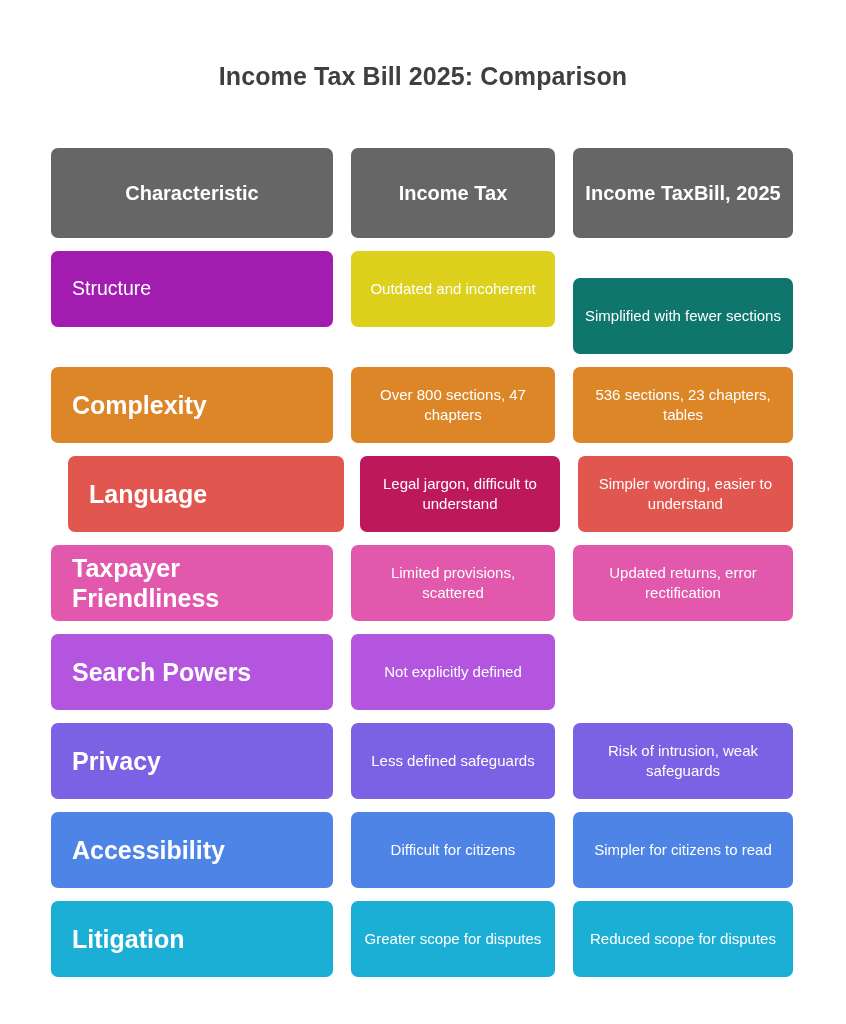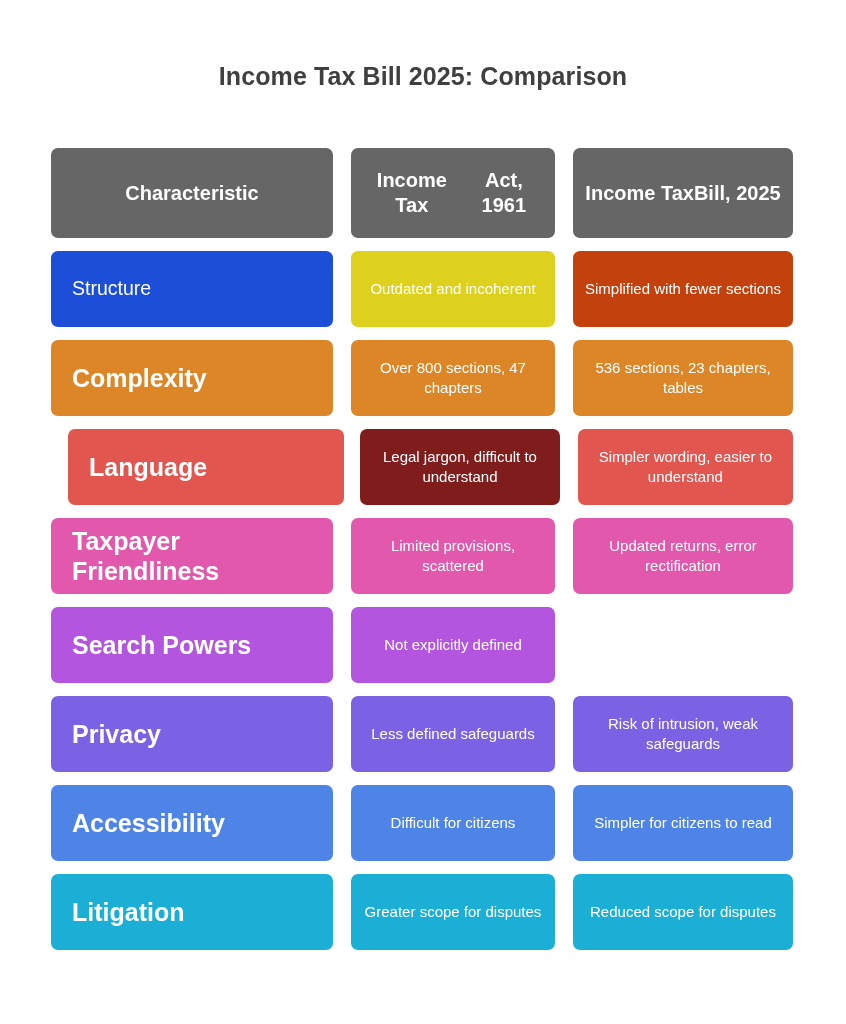--- a/index.html
+++ b/index.html
@@ -117,43 +117,42 @@
 
   <div class="table">
 
     <div class="row row-header">
       <div class="cell col-char" style="background: rgb(102, 102, 102); justify-content: center;">
           <span>Characteristic</span>
         </div>
       <div class="cell col-mid" style="background: rgb(102, 102, 102);">
           <span>Income Tax</span>
           <br>
-          <span>Act, 1961</span>
         </div>
       <div class="cell col-right" style="background: rgb(102, 102, 102);">
           <span>Income Tax</span>
           <br>
           <span>Bill, 2025</span>
         </div>
     </div>
 
     <div id="rows-container">
         <div class="row row-data">
-          <div class="cell col-char weight-regular" style="background: #1d4ed8;">Structure</div>
+          <div class="cell col-char weight-regular" style="background: #a21caf;">Structure</div>
           <div class="cell col-mid" style="background: rgb(221, 209, 30);">Outdated and incoherent</div>
-          <div class="cell col-right" style="background: #c2410c;">Simplified with fewer sections</div>
+          <div class="cell col-right" style="background: #0f766e; margin-top: 27px;">Simplified with fewer sections</div>
         </div>
         <div class="row row-data">
           <div class="cell col-char" style="background: rgb(221, 134, 39);">Complexity</div>
           <div class="cell col-mid" style="background: rgb(221, 134, 39);">Over 800 sections, 47 chapters</div>
           <div class="cell col-right" style="background: rgb(221, 134, 39);">536 sections, 23 chapters, tables</div>
         </div>
         <div class="row row-data">
           <div class="cell col-char" style="background: rgb(225, 86, 79); margin-left: 17px;">Language</div>
-          <div class="cell col-mid" style="background: #7f1d1d; margin-left: 16px;">Legal jargon, difficult to understand</div>
+          <div class="cell col-mid" style="background: #be185d; margin-left: 16px;">Legal jargon, difficult to understand</div>
           <div class="cell col-right" style="background: rgb(225, 86, 79);">Simpler wording, easier to understand</div>
         </div>
         <div class="row row-data">
           <div class="cell col-char" style="background: rgb(225, 88, 172);">Taxpayer Friendliness</div>
           <div class="cell col-mid" style="background: rgb(225, 88, 172);">Limited provisions, scattered</div>
           <div class="cell col-right" style="background: rgb(225, 88, 172);">Updated returns, error rectification</div>
         </div>
         <div class="row row-data">
           <div class="cell col-char" style="background: rgb(179, 85, 222);">Search Powers</div>
           <div class="cell col-mid" style="background: rgb(179, 85, 222);">Not explicitly defined</div>

